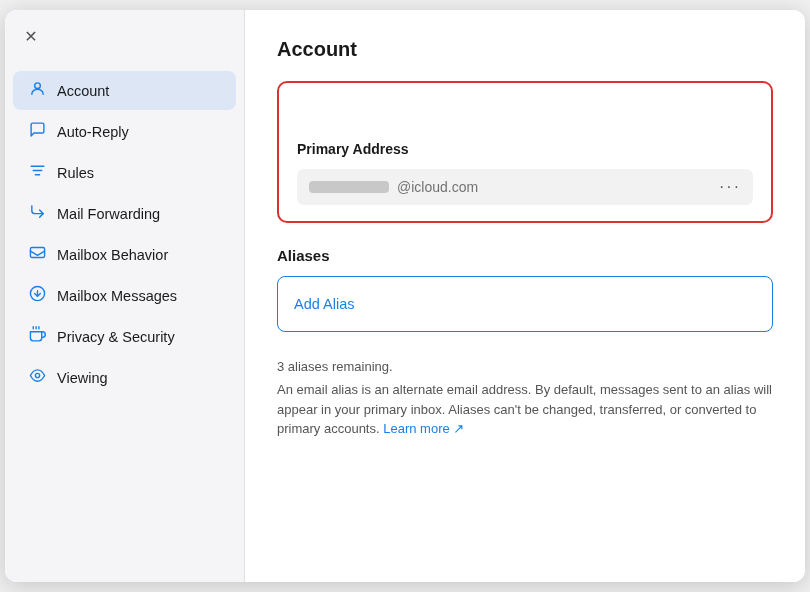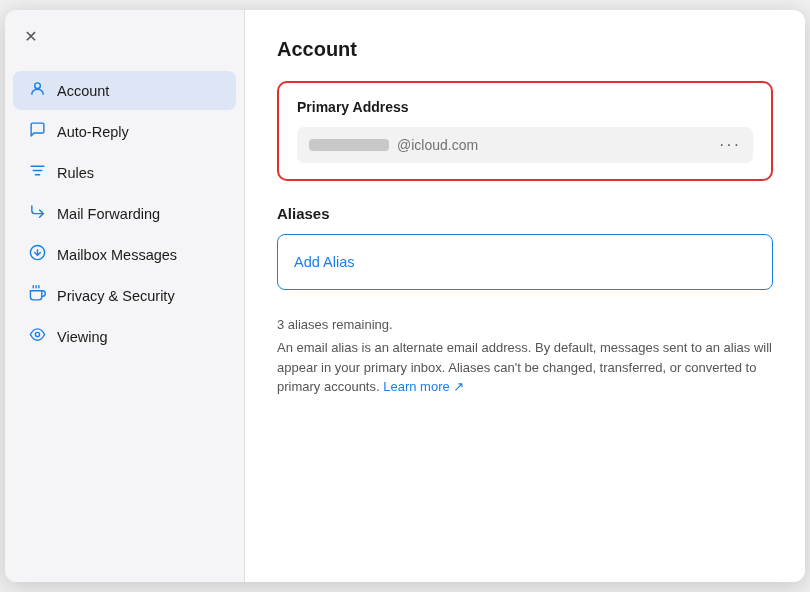--- a/index.html
+++ b/index.html
@@ -96,20 +96,21 @@
       border-radius: 10px;
       padding: 16px 18px;
       margin-bottom: 24px;
       background: #fff;
     }
     .section-label {
       font-size: 14px;
       font-weight: 600;
       color: #1a1a1a;
       margin-bottom: 12px;
+      margin-top: 42px;
     }
     .primary-email-row {
       display: flex;
       align-items: center;
       background: #f2f2f2;
       border-radius: 7px;
       padding: 9px 12px;
       justify-content: space-between;
     }
     .primary-email-left {
@@ -211,20 +212,29 @@
       <div class="sidebar-item">
         <span class="sidebar-icon">
           <svg width="17" height="17" viewBox="0 0 24 24" fill="none" stroke="#1a7fe8" stroke-width="2" stroke-linecap="round" stroke-linejoin="round">
             <polyline points="15 10 20 15 15 20"></polyline>
               <path d="M4 4v7a4 4 0 0 0 4 4h12"></path>
           </svg>
         </span>
         <span>Mail Forwarding</span>
       </div>
 
+      <div class="sidebar-item">
+        <span class="sidebar-icon">
+          <svg width="17" height="17" viewBox="0 0 24 24" fill="none" stroke="#1a7fe8" stroke-width="2" stroke-linecap="round" stroke-linejoin="round">
+            <rect x="2" y="5" width="20" height="14" rx="2"></rect>
+              <polyline points="2 10 12 16 22 10"></polyline>
+          </svg>
+        </span>
+        <span>Mailbox Behavior</span>
+      </div>
 
       <div class="sidebar-item">
         <span class="sidebar-icon">
           <svg width="17" height="17" viewBox="0 0 24 24" fill="none" stroke="#1a7fe8" stroke-width="2" stroke-linecap="round" stroke-linejoin="round">
             <circle cx="12" cy="12" r="10"></circle>
               <polyline points="8 12 12 16 16 12"></polyline>
               <line x1="12" y1="8" x2="12" y2="16"></line>
           </svg>
         </span>
         <span>Mailbox Messages</span>

